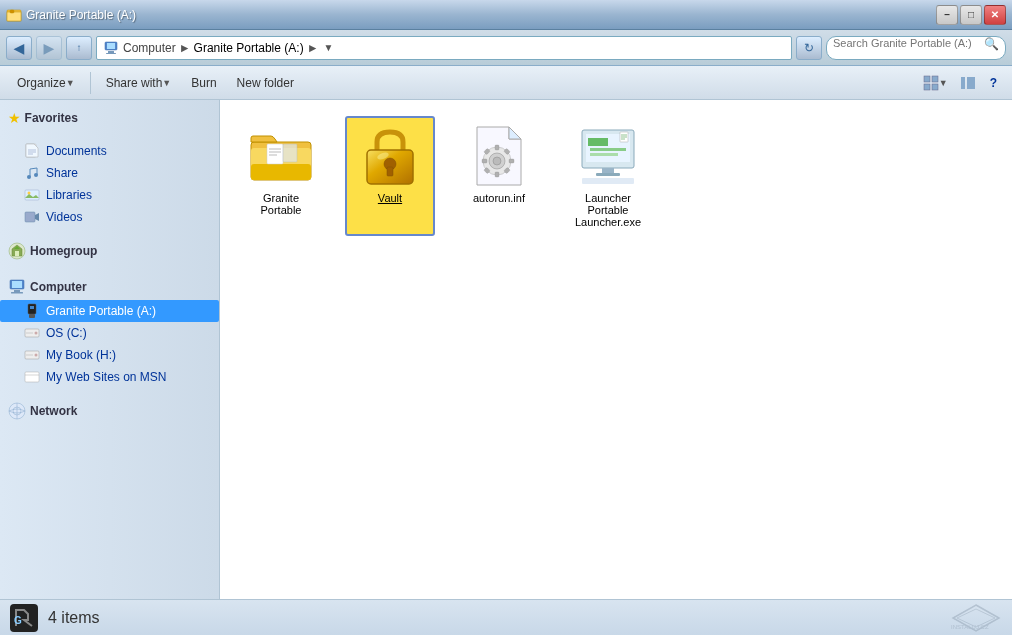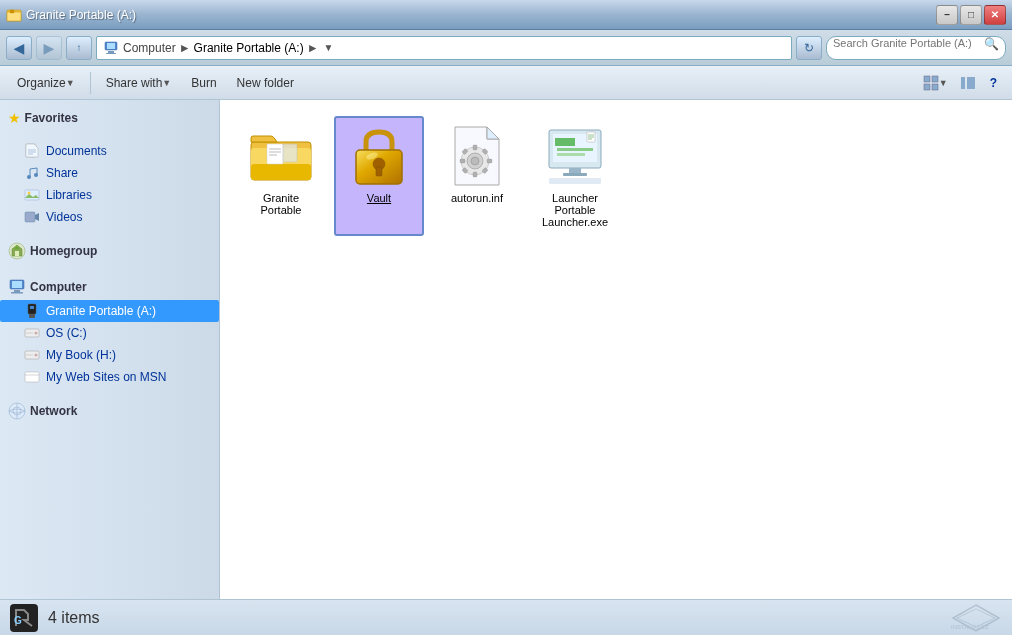--- a/index.html
+++ b/index.html
@@ -98,28 +98,28 @@
     }
     .sidebar-item.selected { background: #3399ff; color: #fff; border-radius: 2px; }
     .sidebar-item.selected .item-text { color: #fff; }
     .sidebar-icon { width: 16px; height: 16px; display: flex; align-items: center; justify-content: center; flex-shrink: 0; }
     .section-label { font-size: 12px; font-weight: bold; color: #334; }
     .sidebar-divider { height: 6px; }
 
     
     .file-area {
       flex: 1; background: #fff; padding: 16px; overflow-y: auto;
-      display: flex; flex-wrap: wrap; align-content: flex-start; gap: 8px;
+      display: flex; flex-wrap: wrap; align-content: flex-start; gap: 19px;
     }
     .file-item {
       width: 90px; display: flex; flex-direction: column; align-items: center;
       padding: 6px; cursor: pointer; border-radius: 3px;
       border: 2px solid transparent;
     }
-    .file-item.selected { background: #c4b5fd; border-color: #6688cc; text-decoration: underline; }
+    .file-item.selected { background: #fde047; border-color: #6688cc; text-decoration: underline; }
     .file-icon { width: 64px; height: 64px; display: flex; align-items: center; justify-content: center; margin-bottom: 4px; }
     .file-label { font-size: 11px; color: #000; text-align: center; word-break: break-word; }
 
     
     .status-bar {
       height: 36px; background: linear-gradient(to bottom, #d8e4f0, #c8d8e8);
       border-top: 1px solid #b0c4d4;
       display: flex; align-items: center; padding: 0 8px; gap: 8px;
     }
     .status-icon { width: 32px; height: 32px; }

